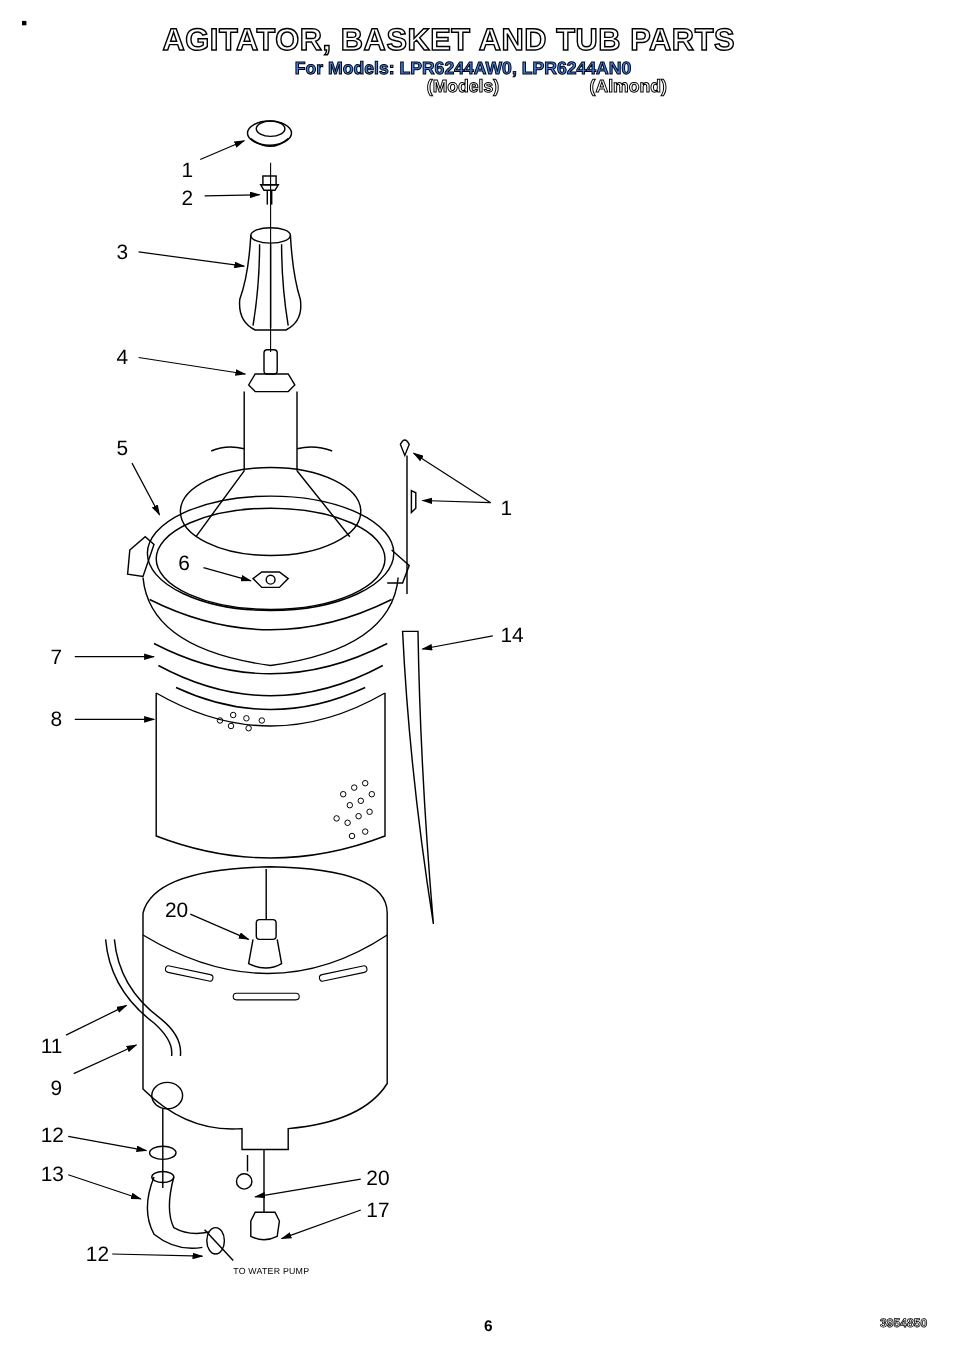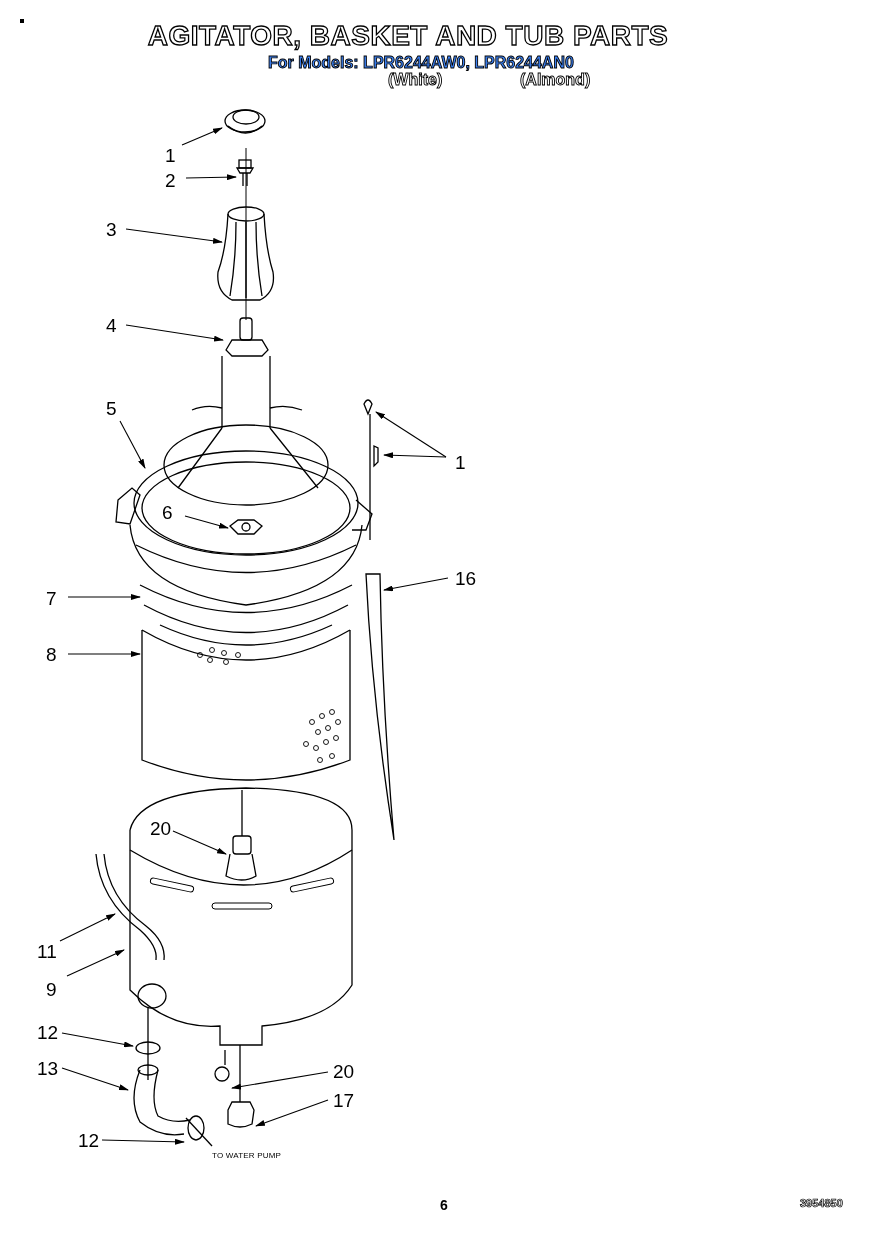--- a/index.html
+++ b/index.html
@@ -1,36 +1,36 @@
 <!DOCTYPE html>
 <html><head>
 <meta charset="utf-8">
 <style>
   html,body{margin:0;padding:0;background:#fff;}
   body{width:888px;height:1234px;position:relative;overflow:hidden;font-family:"Liberation Sans",sans-serif;color:#000;}
   .title{position:absolute;left:0;width:816px;top:20px;text-align:center;font-size:28px;font-weight:bold;color:#fff;
     -webkit-text-stroke:1.3px #000;letter-spacing:0.5px;}
   .subtitle{position:absolute;left:268px;top:54px;font-size:16px;font-weight:bold;color:#3b82f6;-webkit-text-stroke:0.9px #000;white-space:nowrap;}
   .variant{position:absolute;top:71px;font-size:16px;font-weight:bold;color:#fff;-webkit-text-stroke:0.9px #000;white-space:nowrap;}
-  .v1{left:388px;} .v2{left:520px;}
+  .v1{left:388px;} .v2{left:536px;}
   .mark{position:absolute;left:20px;top:19px;width:4px;height:4px;background:#000;}
   svg.art{position:absolute;left:0;top:0;}
   .callout{position:absolute;font-size:19px;line-height:19px;}
   .pump{position:absolute;left:212px;top:1151px;font-size:8px;letter-spacing:0.2px;}
   .page-num{position:absolute;left:440px;top:1197px;font-size:14px;font-weight:bold;}
   .doc-num{position:absolute;left:800px;top:1197px;font-size:11px;font-weight:bold;color:#fff;text-align:center;-webkit-text-stroke:0.7px #000;}
 </style>
 </head>
 <body>
 
 <div class="mark"></div>
 
 <div class="title">AGITATOR, BASKET AND TUB PARTS</div>
 <div class="subtitle">For Models: LPR6244AW0, LPR6244AN0</div>
-<div class="variant v1">(White)</div>
+<div class="variant v1">(Models)</div>
 <div class="variant v2">(Almond)</div>
 
 <svg class="art" width="888" height="1234" viewBox="0 0 888 1234" fill="none" stroke="#000" stroke-width="1.3">
   <defs>
     <marker id="ah" markerWidth="10" markerHeight="6" refX="9" refY="3" orient="auto" markerUnits="userSpaceOnUse">
       <path d="M0,0 L10,3 L0,6 Z" fill="#000" stroke="none"></path>
     </marker>
   </defs>
 
   <line x1="246" y1="148" x2="246" y2="320" stroke-width="1"></line>
@@ -196,21 +196,21 @@
 <div class="callout" style="left:106px;top:399px;">5</div>
 <div class="callout" style="left:162px;top:503px;">6</div>
 <div class="callout" style="left:46px;top:589px;">7</div>
 <div class="callout" style="left:46px;top:645px;">8</div>
 <div class="callout" style="left:46px;top:980px;">9</div>
 <div class="callout" style="left:150px;top:819px;">20</div>
 <div class="callout" style="left:37px;top:942px;text-align:center;">11</div>
 <div class="callout" style="left:37px;top:1023px;">12</div>
 <div class="callout" style="left:37px;top:1059px;">13</div>
 <div class="callout" style="left:455px;top:453px;">1</div>
-<div class="callout" style="left:455px;top:569px;">16</div>
+<div class="callout" style="left:455px;top:569px;">14</div>
 <div class="callout" style="left:333px;top:1062px;">20</div>
 <div class="callout" style="left:333px;top:1091px;">17</div>
 <div class="callout" style="left:78px;top:1131px;">12</div>
 
 <div class="pump">TO WATER PUMP</div>
 
 <div class="page-num">6</div>
 <div class="doc-num">3954850</div>
 
 </body></html>

